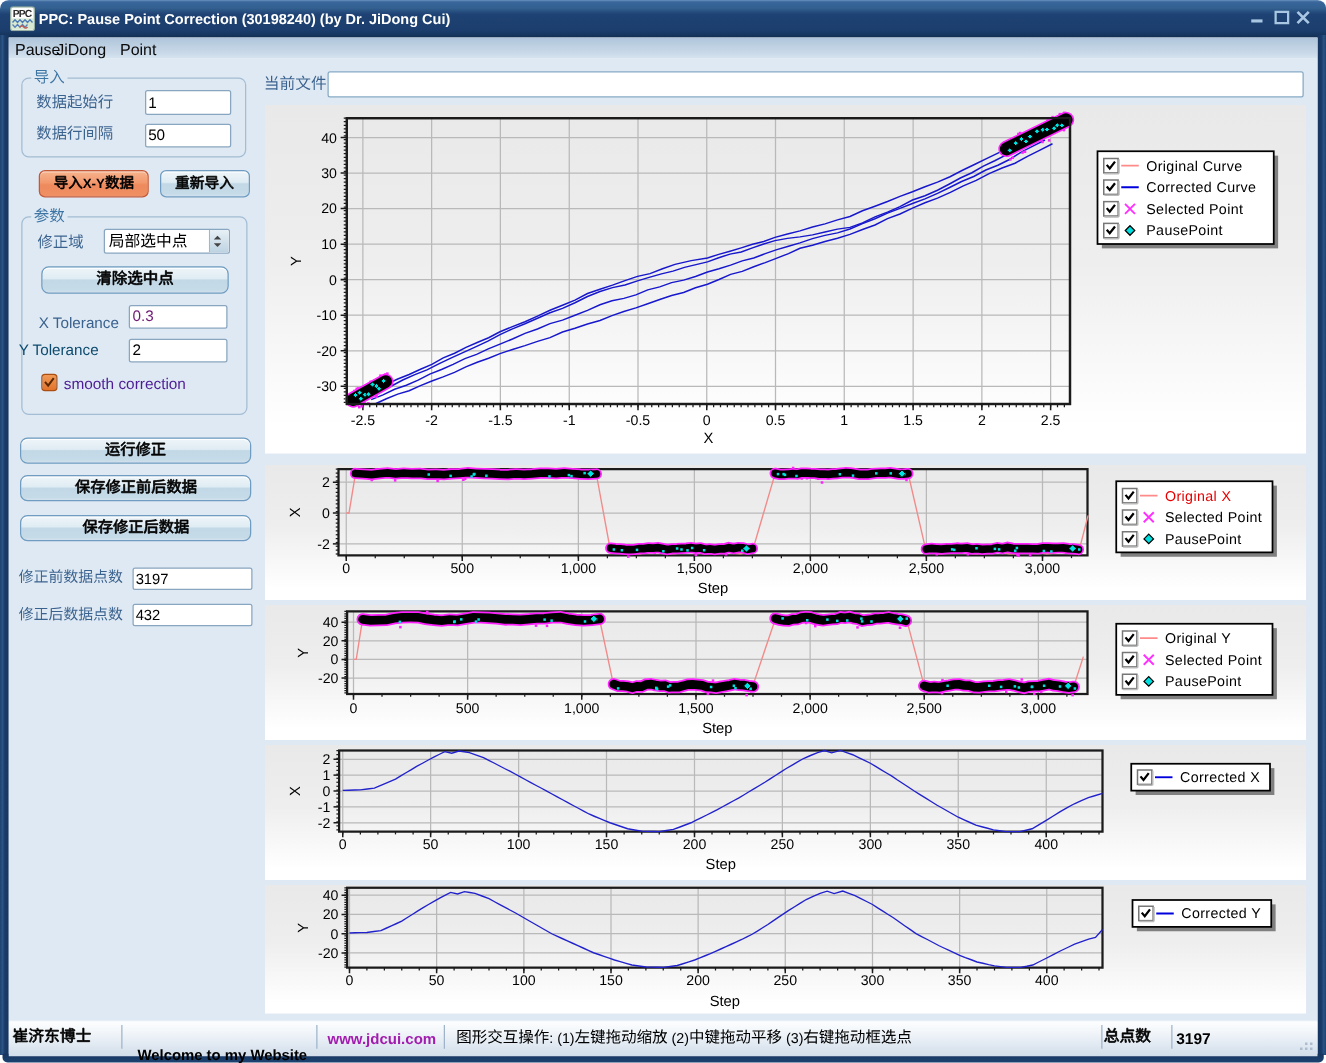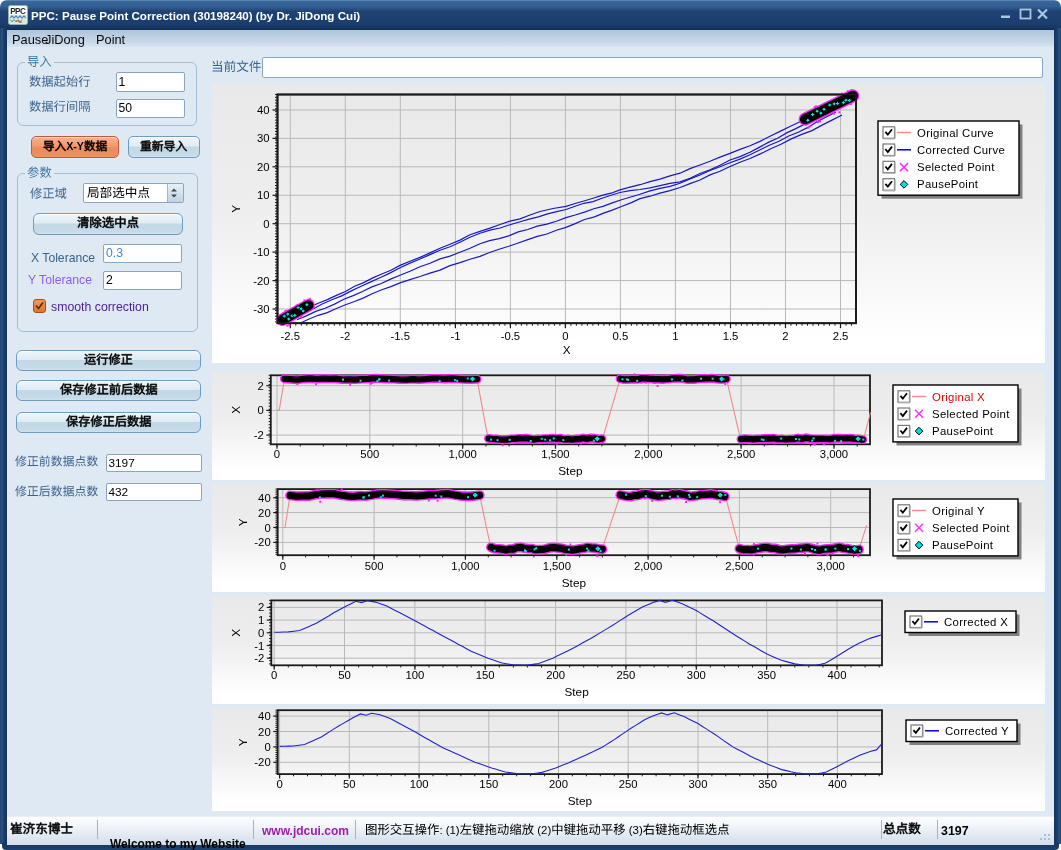--- a/index.html
+++ b/index.html
@@ -147,22 +147,22 @@
 <div style="position:absolute;left:32.5px;top:212.5px;width:150.0px;height:22.0px;background:linear-gradient(180deg,#eef5f9 0%,#dfecf3 45%,#c2d8e6 50%,#c6dbe8 90%,#d3e2ed 100%);border:1.3px solid #6f9cc0;border-radius:6px;box-sizing:border-box;box-shadow:inset 0 1px 0 #fff"></div>
 <svg style="position:absolute;left:76.5px;top:216.2px;overflow:visible" width="62" height="16">
     <use href="#u6E05" transform="translate(0.0,10.91) scale(0.1240,-0.1240)" fill="#000" stroke="#000" stroke-width="5"></use>
     <use href="#u9664" transform="translate(12.4,10.91) scale(0.1240,-0.1240)" fill="#000" stroke="#000" stroke-width="5"></use>
     <use href="#u9009" transform="translate(24.8,10.91) scale(0.1240,-0.1240)" fill="#000" stroke="#000" stroke-width="5"></use>
     <use href="#u4E2D" transform="translate(37.2,10.91) scale(0.1240,-0.1240)" fill="#000" stroke="#000" stroke-width="5"></use>
     <use href="#u70B9" transform="translate(49.6,10.91) scale(0.1240,-0.1240)" fill="#000" stroke="#000" stroke-width="5"></use>
   </svg>
 <div style="position:absolute;left:31.0px;top:250.5px;font:12.2px 'Liberation Sans',sans-serif;color:#3a628e;white-space:pre">X Tolerance</div>
 <div style="position:absolute;left:103.0px;top:243.5px;width:79.0px;height:19.0px;background:#fff;border:1px solid #89a6c0;border-radius:2px;box-sizing:border-box"></div>
-<div style="position:absolute;left:106.0px;top:246.0px;font:12.2px 'Liberation Sans',sans-serif;color:#3b82f6;white-space:pre">0.3</div>
-<div style="position:absolute;left:28px;top:272.5px;font:12.2px 'Liberation Sans',sans-serif;color:#8b5cf6;white-space:pre">Y Tolerance</div>
+<div style="position:absolute;left:106.0px;top:246.0px;font:12.2px 'Liberation Sans',sans-serif;color:#701a75;white-space:pre">0.3</div>
+<div style="position:absolute;left:15px;top:272.5px;font:12.2px 'Liberation Sans',sans-serif;color:#0c4a6e;white-space:pre">Y Tolerance</div>
 <div style="position:absolute;left:103.0px;top:270.5px;width:79.0px;height:19.0px;background:#fff;border:1px solid #89a6c0;border-radius:2px;box-sizing:border-box"></div>
 <div style="position:absolute;left:106.0px;top:273.0px;font:12.2px 'Liberation Sans',sans-serif;color:#000;white-space:pre">2</div>
 <div style="position:absolute;left:32.5px;top:299px;width:13.5px;height:13.5px;background:linear-gradient(180deg,#f09a56,#e3742c);border:1.3px solid #aa4f14;border-radius:3px;box-sizing:border-box"></div>
 <svg style="position:absolute;left:33px;top:299px" width="13" height="13">
     <path d="M3 6.5 L5.5 9.5 L10 3.5" stroke="#5a2800" stroke-width="1.6" fill="none"></path>
   </svg>
 <div style="position:absolute;left:51.0px;top:300.0px;font:12.3px 'Liberation Sans',sans-serif;color:#4c1d95;white-space:pre">smooth correction</div>
 <div style="position:absolute;left:16.0px;top:349.5px;width:185.0px;height:21.0px;background:linear-gradient(180deg,#eef5f9 0%,#dfecf3 45%,#c2d8e6 50%,#c6dbe8 90%,#d3e2ed 100%);border:1.3px solid #6f9cc0;border-radius:6px;box-sizing:border-box;box-shadow:inset 0 1px 0 #fff"></div>
 <svg style="position:absolute;left:84.1px;top:352.8px;overflow:visible" width="49" height="15">
     <use href="#u8FD0" transform="translate(0.0,10.74) scale(0.1220,-0.1220)" fill="#000" stroke="#000" stroke-width="5"></use>

